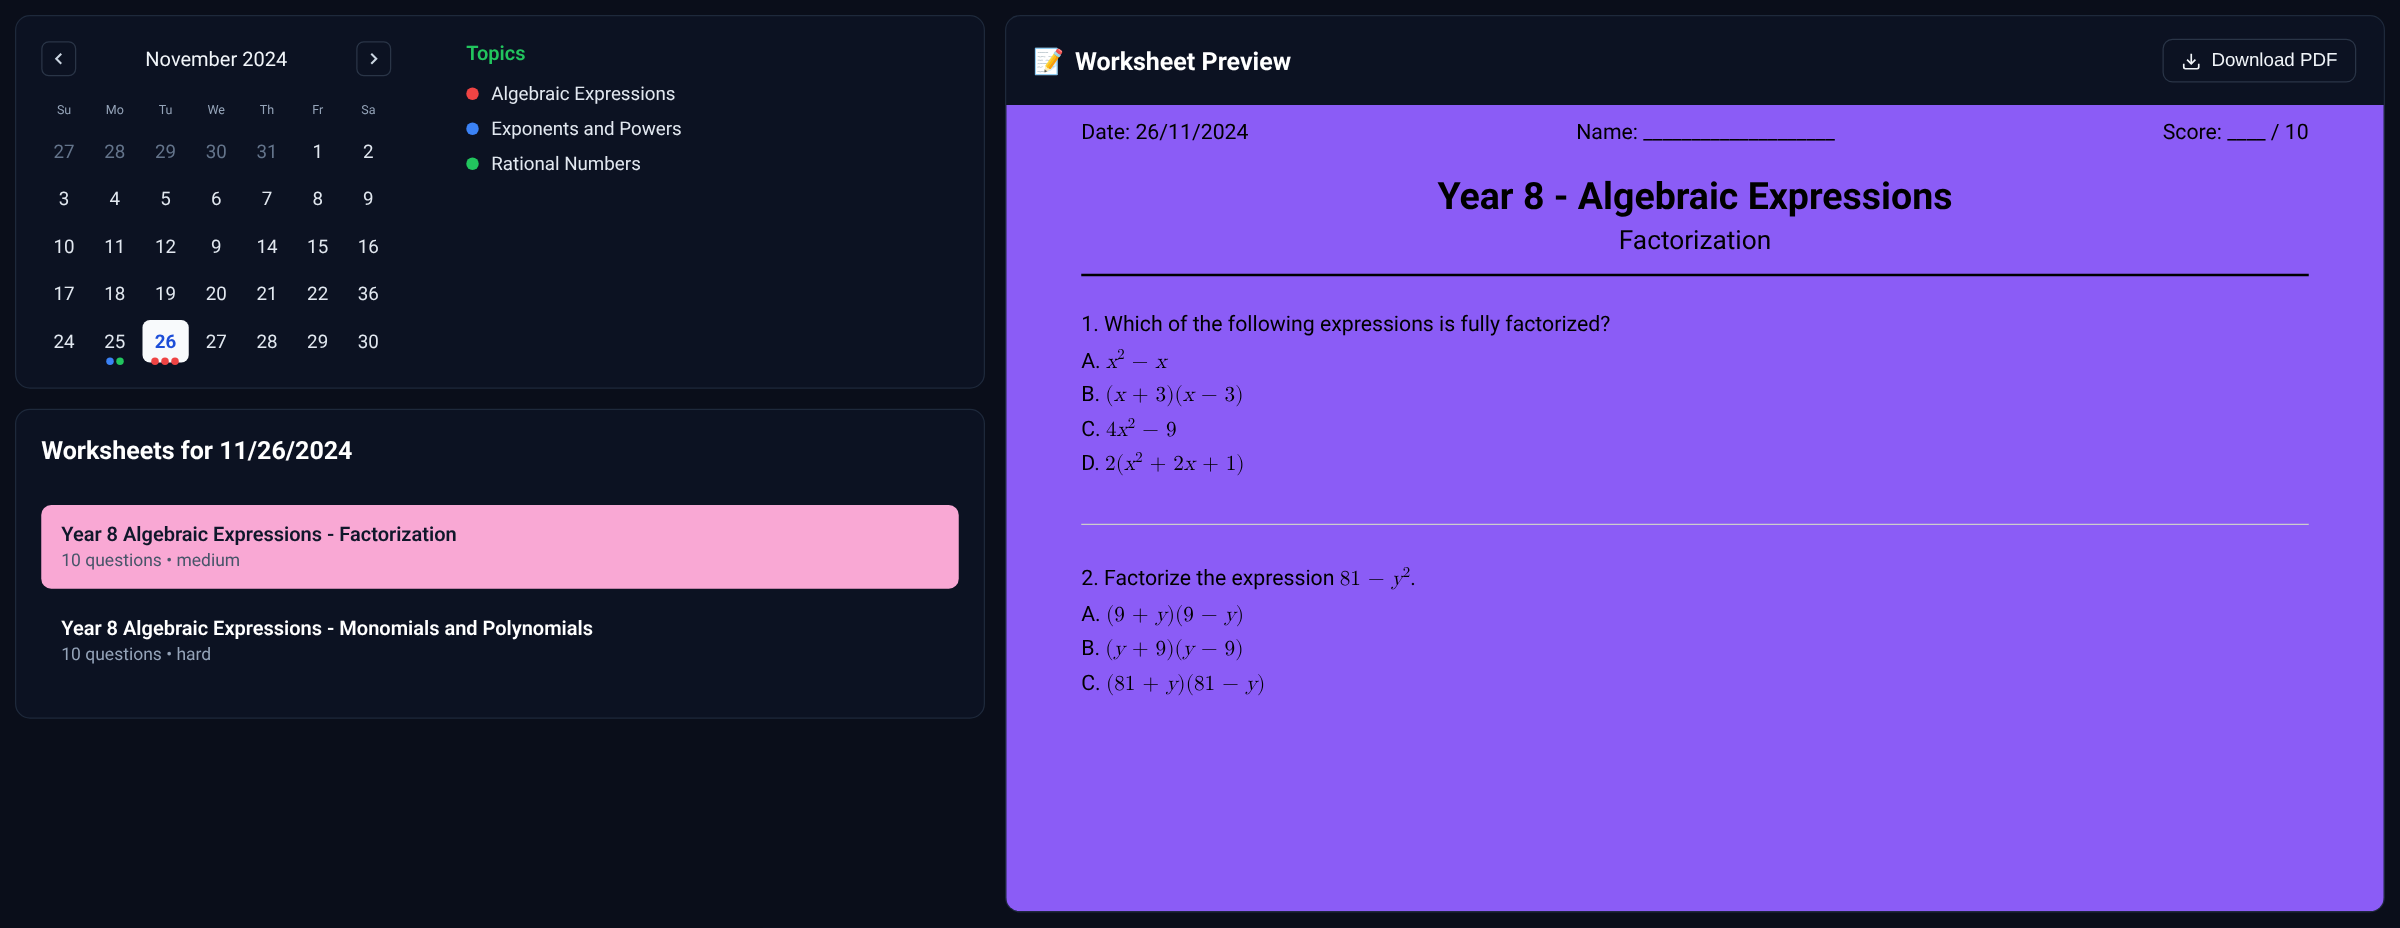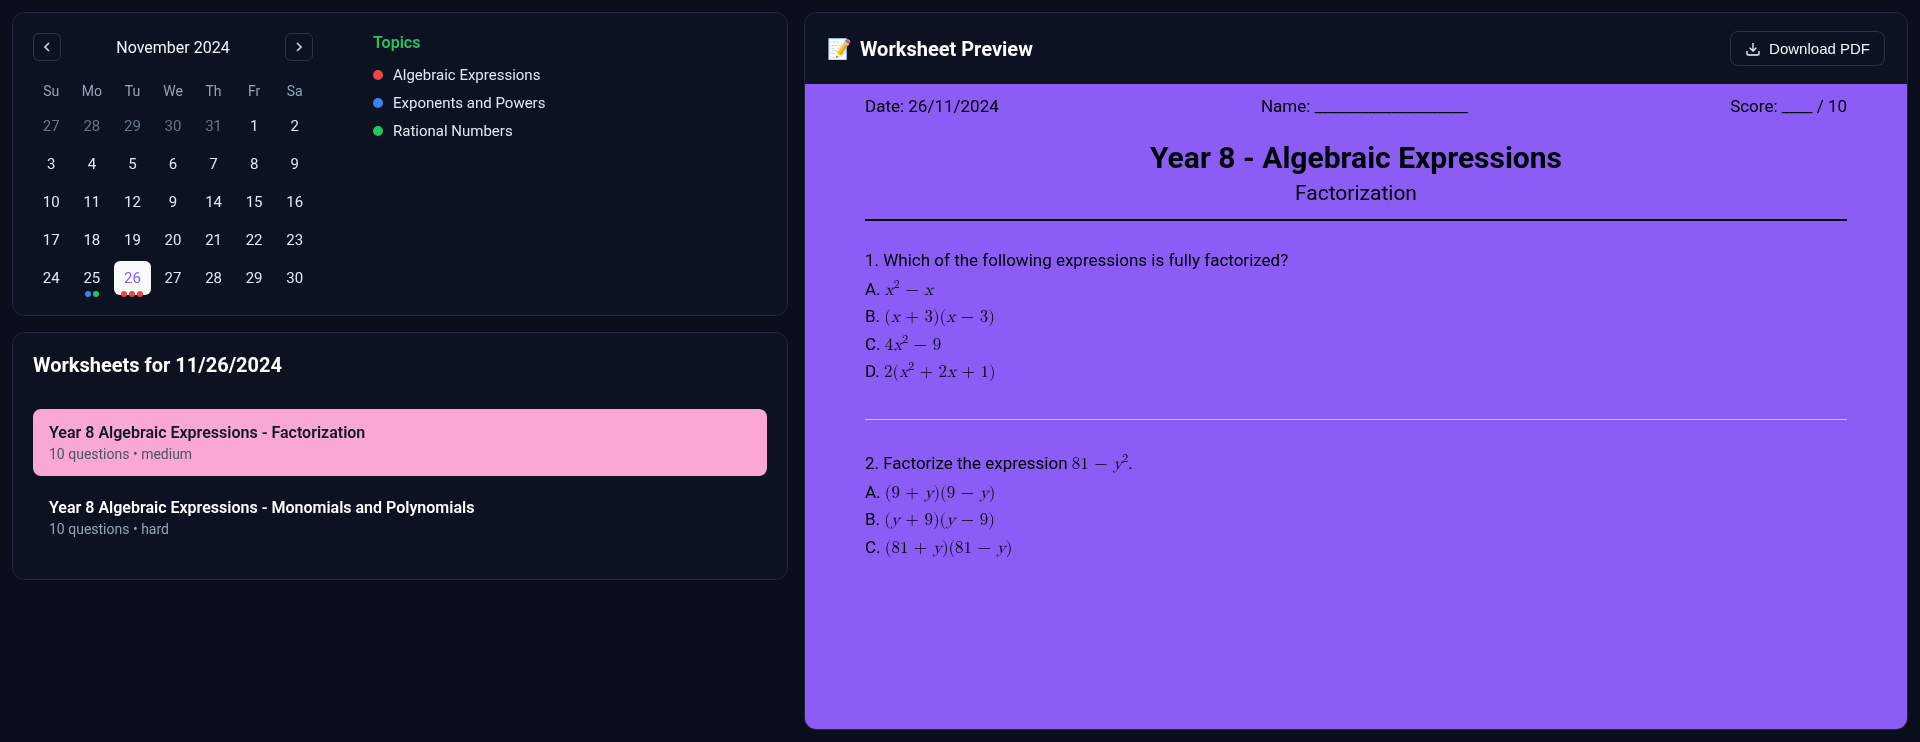--- a/index.html
+++ b/index.html
@@ -10,24 +10,24 @@
 
 .panel { background: #0c1222; border: 1px solid #1e293b; border-radius: 12px; padding: 20px; }
 
 
 .cal-panel { display: flex; gap: 60px; }
 .calendar { width: 280px; }
 .cal-header { display: flex; align-items: center; justify-content: space-between; margin-bottom: 16px; }
 .cal-nav { width: 28px; height: 28px; border: 1px solid #2a3547; border-radius: 6px; background: transparent; color: #cbd5e1; display: flex; align-items: center; justify-content: center; cursor: pointer; }
 .cal-title { font-weight: 400; font-size: 16px; color: #f1f5f9; }
 .cal-grid { display: grid; grid-template-columns: repeat(7, 1fr); gap: 4px; text-align: center; }
-.cal-dow { color: #94a3b8; font-size: 14px; padding: 6px 0; }
+.cal-dow { color: #94a3b8; font-size: 10px; padding: 6px 0; }
 .cal-day { padding: 8px 0; font-size: 15px; color: #e2e8f0; border-radius: 6px; cursor: pointer; position: relative; }
 .cal-day.prev { color: #64748b; }
-.cal-day.today { background: #f8fafc; color: #8b5cf6; font-weight: 400; }
+.cal-day.today { background: #f8fafc; color: #1d4ed8; font-weight: 700; }
 .cal-dots { display: flex; justify-content: center; gap: 2px; position: absolute; left:0; right:0; bottom: -2px;}
 .dot { width: 6px; height: 6px; border-radius: 50%; display: inline-block; }
 
 
 .topics h3 { font-size: 16px; font-weight: 600; margin-bottom: 14px; color: #22c55e; }
 .topic-item { display: flex; align-items: center; gap: 10px; margin-bottom: 10px; font-size: 15px; color: #e2e8f0; }
 .topic-dot { width: 10px; height: 10px; border-radius: 50%; }
 
 
 .ws-panel h2 { font-size: 20px; font-weight: 700; margin-bottom: 32px; }
@@ -108,21 +108,21 @@
             <div class="cal-day">9</div>
             <div class="cal-day">14</div>
             <div class="cal-day">15</div>
             <div class="cal-day">16</div>
             <div class="cal-day">17</div>
             <div class="cal-day">18</div>
             <div class="cal-day">19</div>
             <div class="cal-day">20</div>
             <div class="cal-day">21</div>
             <div class="cal-day">22</div>
-            <div class="cal-day">23</div>
+            <div class="cal-day">36</div>
             <div class="cal-day">24</div>
             <div class="cal-day">25<div class="cal-dots">
                 <span class="dot" style="background: rgb(59, 130, 246);"></span>
                 <span class="dot" style="background: rgb(34, 197, 94);"></span>
               </div></div>
             <div class="cal-day today">26<div class="cal-dots">
                 <span class="dot" style="background: rgb(239, 68, 68);"></span>
                 <span class="dot" style="background: rgb(239, 68, 68);"></span>
                 <span class="dot" style="background: rgb(239, 68, 68);"></span>
               </div></div>

